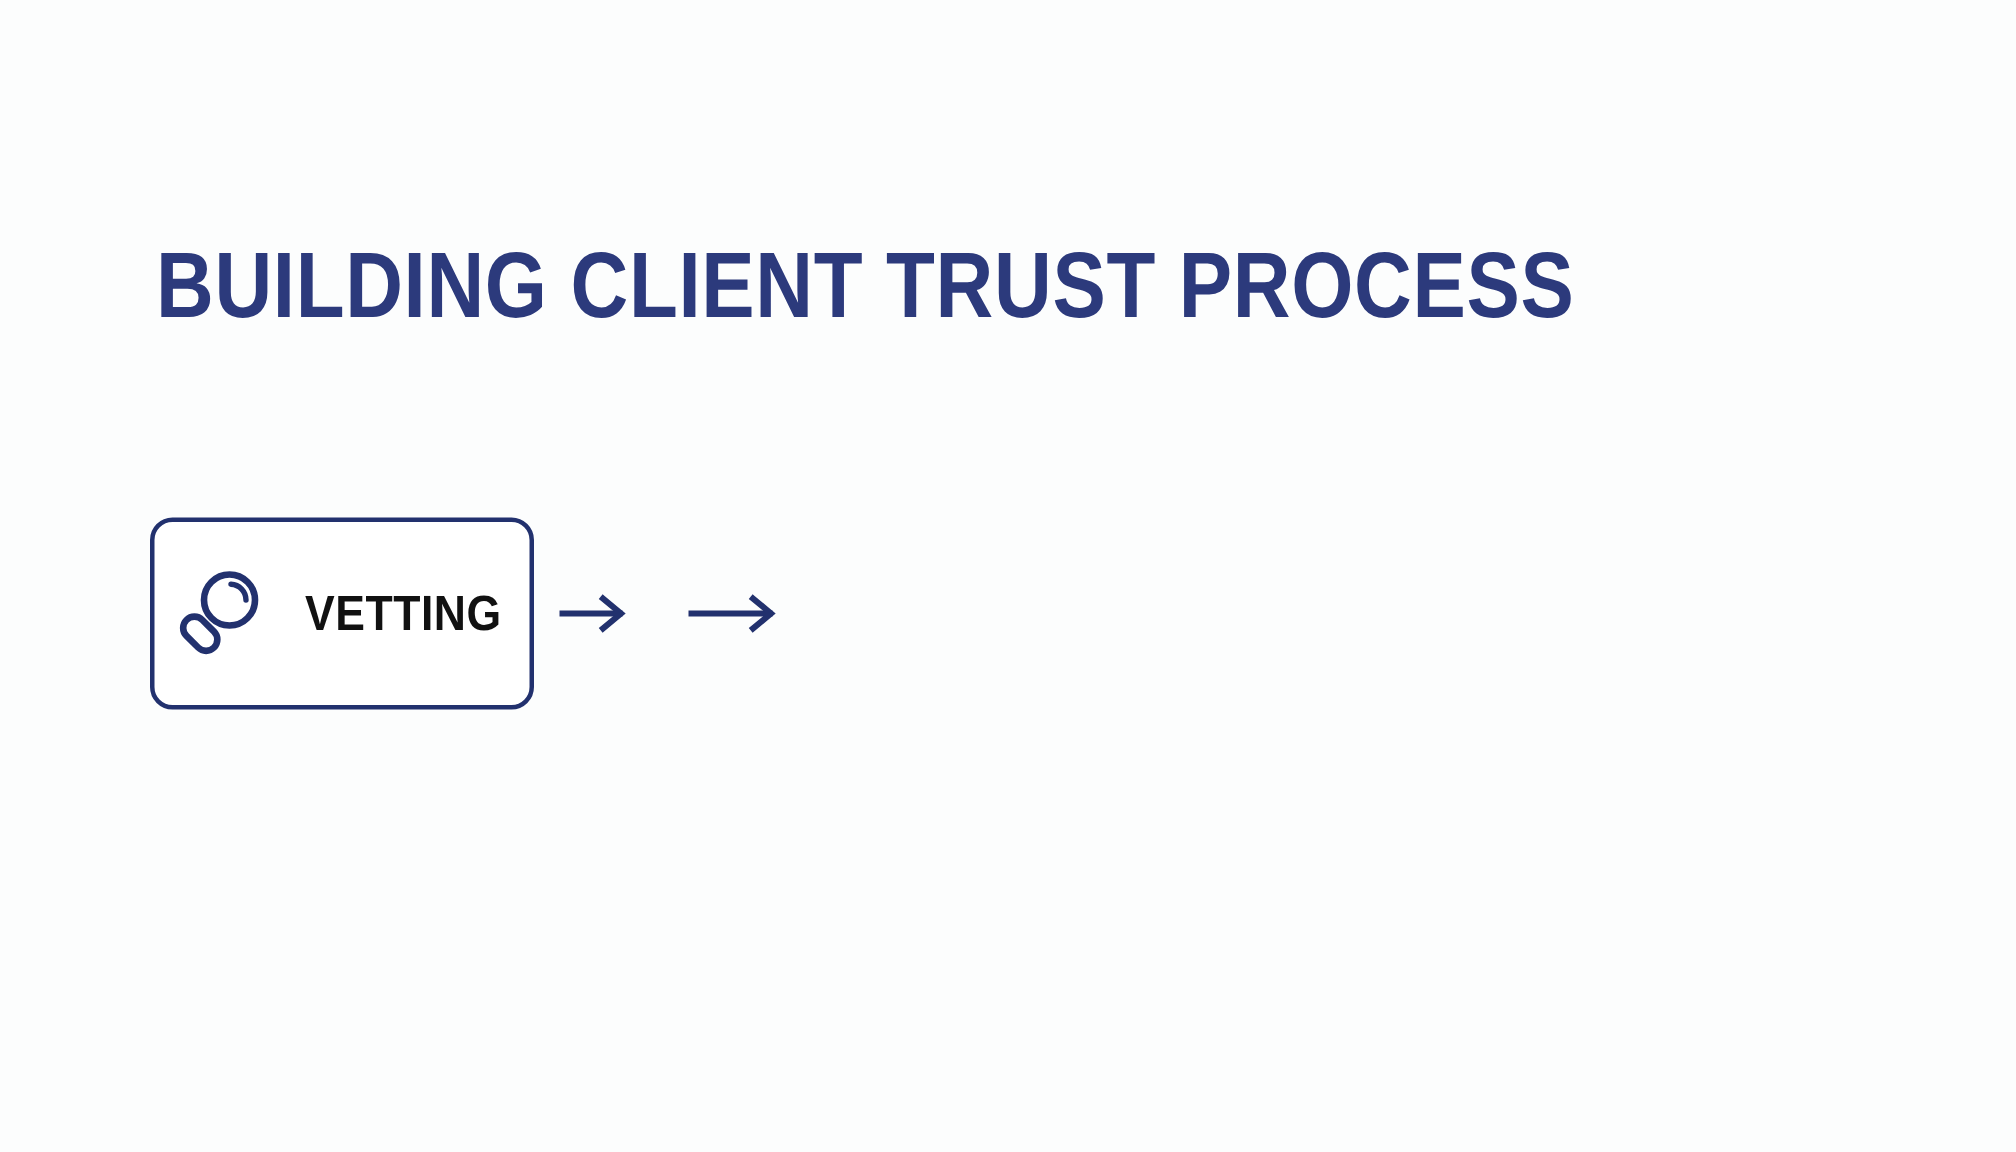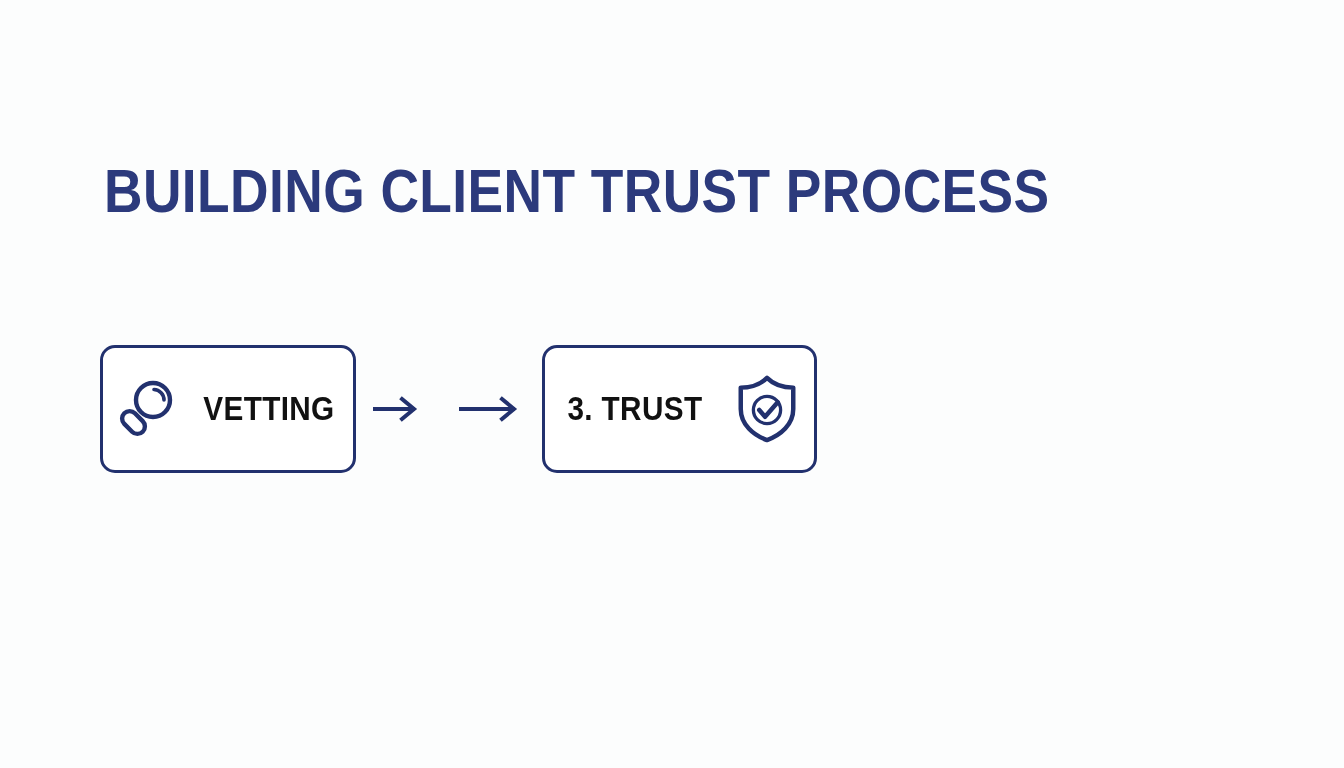--- a/index.html
+++ b/index.html
@@ -133,25 +133,15 @@
     </div>
 
 
     <div class="arrow arrow-2">
       <svg viewBox="0 0 62 26" width="62" height="26" fill="none" stroke="#22316e" stroke-width="4" stroke-linecap="square" stroke-linejoin="miter">
         <line x1="3" y1="13" x2="55" y2="13"></line>
         <polyline points="44,3 56,13 44,23"></polyline>
       </svg>
     </div>
 
-    <div class="step-box step-3">
-      <span class="step-label">3. TRUST</span>
-      <span class="icon icon-shield">
-        <svg viewBox="0 0 64 72" width="64" height="70" fill="none" stroke="#22316e" stroke-width="4.6" stroke-linecap="round" stroke-linejoin="round">
-          <path d="M32 4 C24 12 13 14 5 14 L5 36 C5 52 18 63 32 68 C46 63 59 52 59 36 L59 14 C51 14 40 12 32 4 Z"></path>
-          <circle cx="32" cy="37" r="14" stroke-width="3.4"></circle>
-          <polyline points="24,37 30,44 43,29" stroke-width="4.6"></polyline>
-        </svg>
-      </span>
-    </div>
 
   </div>
 </div>
 
 </body></html>

